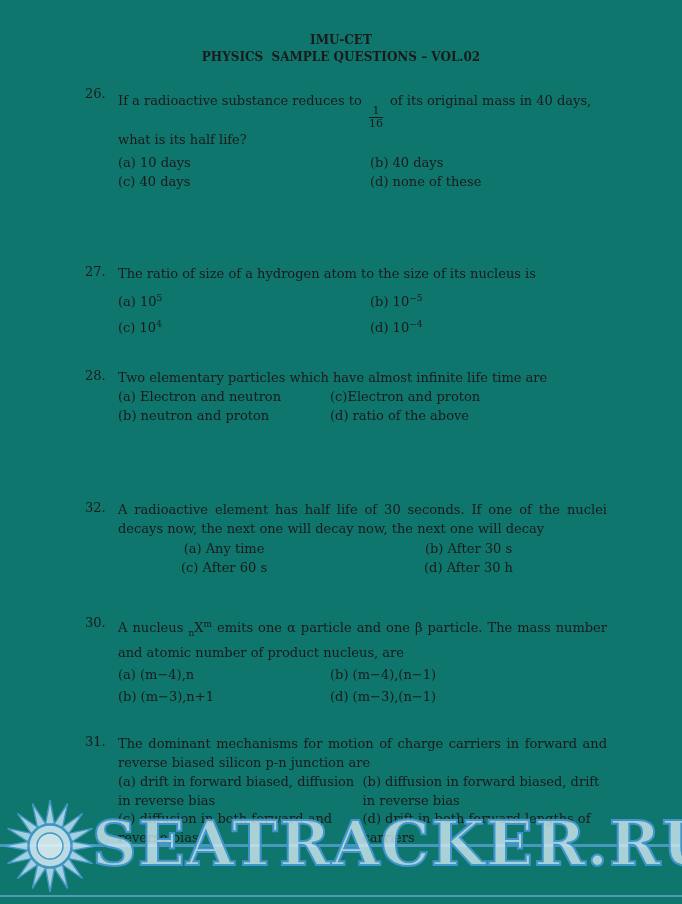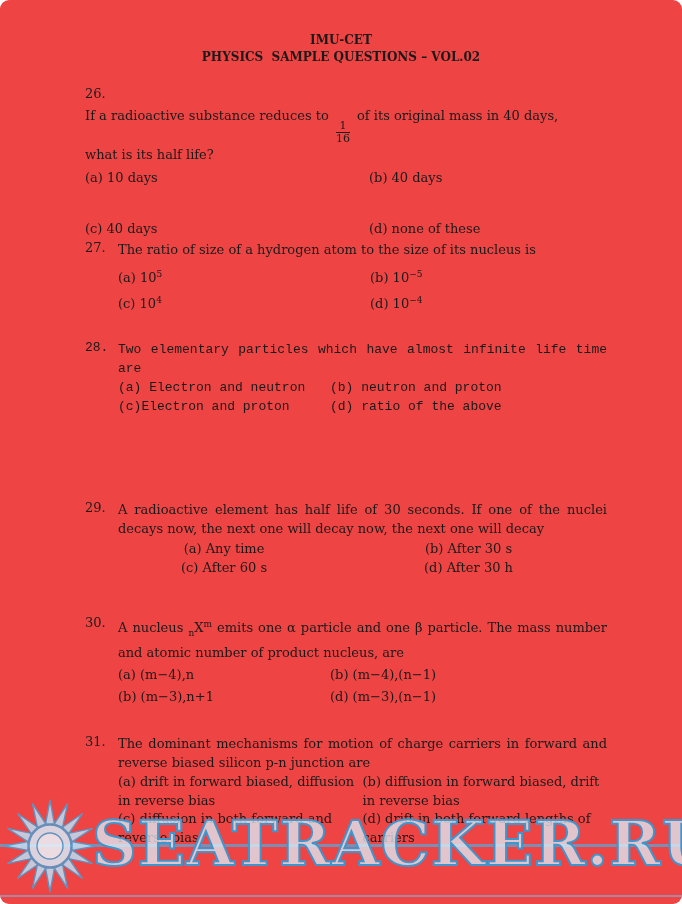--- a/index.html
+++ b/index.html
@@ -1,20 +1,20 @@
 <!DOCTYPE html>
 <html><head>
 <meta charset="utf-8">
 <style>
   * { margin:0; padding:0; box-sizing:border-box; }
   html,body { background:#ffffff; }
   .page {
     position:relative; width:682px; height:904px; margin:0 auto;
-    background:#ef4444; overflow:hidden;
-    font-family:"DejaVu Serif", serif; font-size:13px; color:#1a1a1a;border-radius:9px;
+    background:#0f766e; overflow:hidden;
+    font-family:"DejaVu Serif", serif; font-size:13px; color:#1a1a1a;
   }
   .header { position:absolute; top:32px; left:0; right:0; text-align:center;
             font-weight:bold; font-size:12px; line-height:17px; }
   .header .h-line { white-space:pre; }
 
   .q { position:absolute; left:85px; width:522px; display:flex; }
   .qnum { width:33px; flex:none; }
   .qbody { flex:1; }
   .qtext { text-align:justify; line-height:19px; }
 
@@ -26,26 +26,26 @@
   .opt.tall { line-height:22px; }
   .opt.compact { line-height:18.5px; }
 
   sup { font-size:9px; vertical-align:super; }
   sub { font-size:9px; vertical-align:sub; }
 
   .frac { display:inline-flex; flex-direction:column; text-align:center;
           vertical-align:-9px; font-size:11px; line-height:12px; margin:0 3px; }
   .fnum { border-bottom:1px solid #1a1a1a; padding:0 3px; }
 
-  #q26 { top:86px;flex-direction:column; }
+  #q26 { top:86px; }
   #q26 .line1 { line-height:30px; }
-  #q26 .opts { margin-top:4px;gap:32px; }
-  #q27 { top:240px; }
+  #q26 .opts { margin-top:4px; }
+  #q27 { top:264px; }
   #q27 .opts { margin-top:4px; }
-  #q28 { top:340px;font-family:Liberation Mono, monospace; }
+  #q28 { top:368px; }
   #q29 { top:500px; }
   #q29 .opts { margin-top:1px;text-align:center; }
   #q30 { top:615px;justify-content:center; }
   #q30 .opts { margin-top:2px; }
   #q31 { top:734px; }
   #q31 .opts { margin-top:1px; }
 
   .watermark { position:absolute; left:0; top:0; width:682px; height:904px; pointer-events:none; }
   .wm-line { position:absolute; left:0; right:0; top:844px; height:3px;
              background:rgba(90,165,215,0.75); }
@@ -101,29 +101,29 @@
       </div>
     </div>
   </div>
 
   <div class="q" id="q28">
     <div class="qnum">28.</div>
     <div class="qbody">
       <div class="qtext">Two elementary particles which have almost infinite life time are</div>
       <div class="opts c212">
         <div class="opt">(a) Electron and neutron</div>
+        <div class="opt">(c)Electron and proton</div>
         <div class="opt">(b) neutron and proton</div>
-        <div class="opt">(c)Electron and proton</div>
         <div class="opt">(d) ratio of the above</div>
       </div>
     </div>
   </div>
 
   <div class="q" id="q29">
-    <div class="qnum">29.</div>
+    <div class="qnum">32.</div>
     <div class="qbody">
       <div class="qtext">A radioactive element has half life of 30 seconds. If one of the nuclei decays now, the next one will decay now, the next one will decay</div>
       <div class="opts c212">
         <div class="opt">(a) Any time</div>
         <div class="opt">(b) After 30 s</div>
         <div class="opt">(c) After 60 s</div>
         <div class="opt">(d) After 30 h</div>
       </div>
     </div>
   </div>

